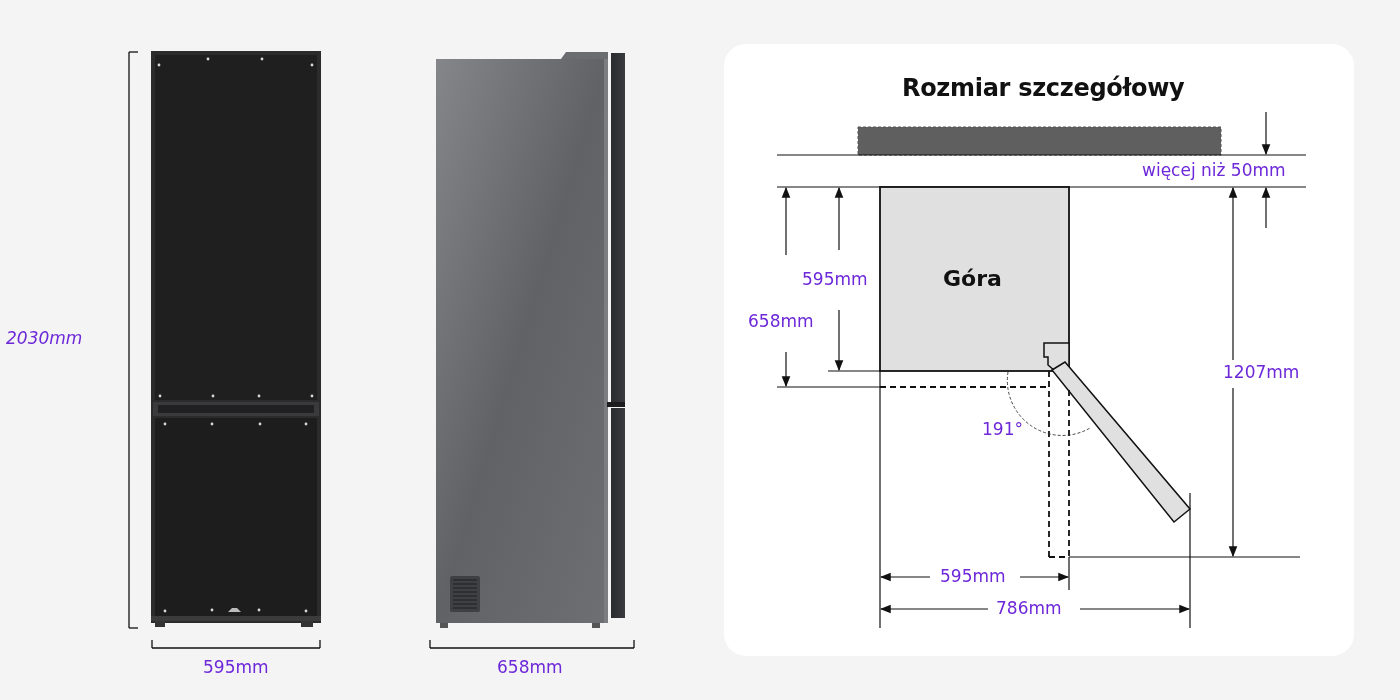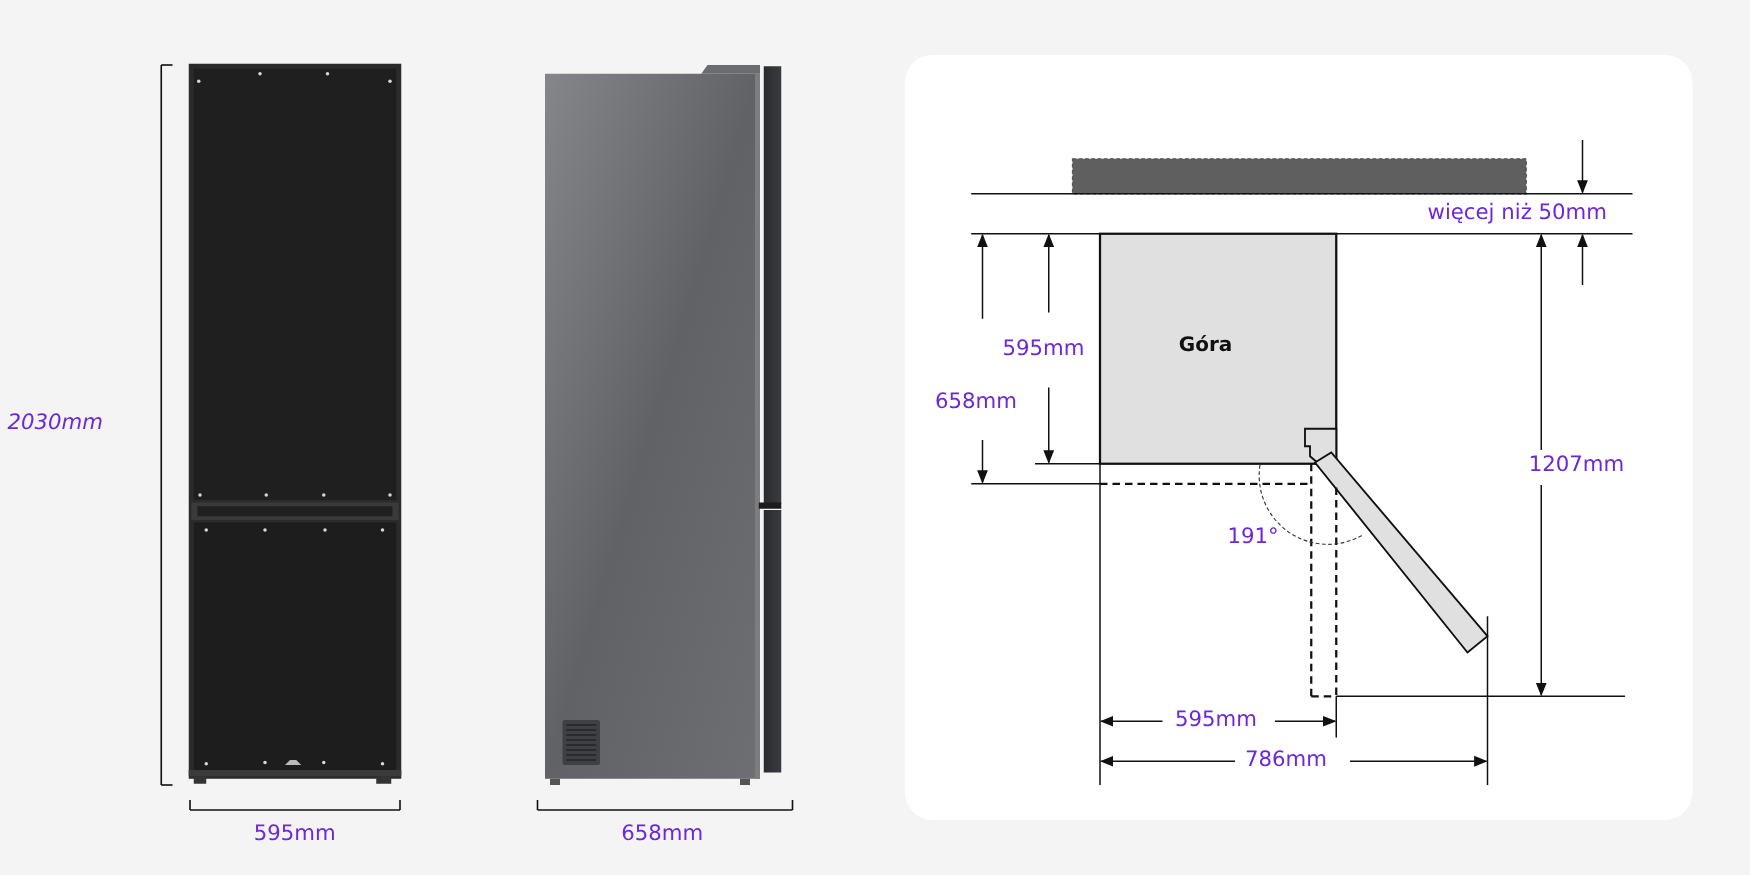--- a/index.html
+++ b/index.html
@@ -16,21 +16,21 @@
   }
   .lbl {
     position: absolute; color: #6d28d9; font-size: 17px; white-space: nowrap;
     line-height: 1;
   }
   .title {
     position: absolute; left: 902px; top: 74px; font-size: 24px; font-weight: bold;
     color: #111; white-space: nowrap; letter-spacing: -0.3px;
   }
   .gora {
-    position: absolute; left: 943px; top: 266px; font-size: 16px; font-weight: bold; color: #111;
+    position: absolute; left: 943px; top: 266px; font-size: 22px; font-weight: bold; color: #111;
   }
   svg { position: absolute; left: 0; top: 0; }
 </style>
 </head>
 <body>
 
 <div class="stage">
 
   <svg width="1400" height="700">
     <defs>
@@ -163,20 +163,21 @@
     <line x1="1233" y1="360" x2="1233" y2="188" stroke="#111" stroke-width="1.2" marker-end="url(#arr)"></line>
     <line x1="1233" y1="388" x2="1233" y2="556" stroke="#111" stroke-width="1.2" marker-end="url(#arr)"></line>
 
     <line x1="930" y1="577" x2="881" y2="577" stroke="#111" stroke-width="1.2" marker-end="url(#arr)"></line>
     <line x1="1020" y1="577" x2="1068" y2="577" stroke="#111" stroke-width="1.2" marker-end="url(#arr)"></line>
 
     <line x1="988" y1="609" x2="881" y2="609" stroke="#111" stroke-width="1.2" marker-end="url(#arr)"></line>
     <line x1="1080" y1="609" x2="1189" y2="609" stroke="#111" stroke-width="1.2" marker-end="url(#arr)"></line>
   </svg>
 
+  <div class="title">Rozmiar szczegółowy</div>
   <div class="gora">Góra</div>
   <div class="lbl" style="left:1142px; top:162px;">więcej niż 50mm</div>
   <div class="lbl" style="left:802px; top:271px;">595mm</div>
   <div class="lbl" style="left:748px; top:313px;">658mm</div>
   <div class="lbl" style="left:982px; top:421px;">191°</div>
   <div class="lbl" style="left:1192px; top:364px;margin-left:31px;">1207mm</div>
   <div class="lbl" style="left:940px; top:568px;">595mm</div>
   <div class="lbl" style="left:996px; top:600px;">786mm</div>
 </div>
 

